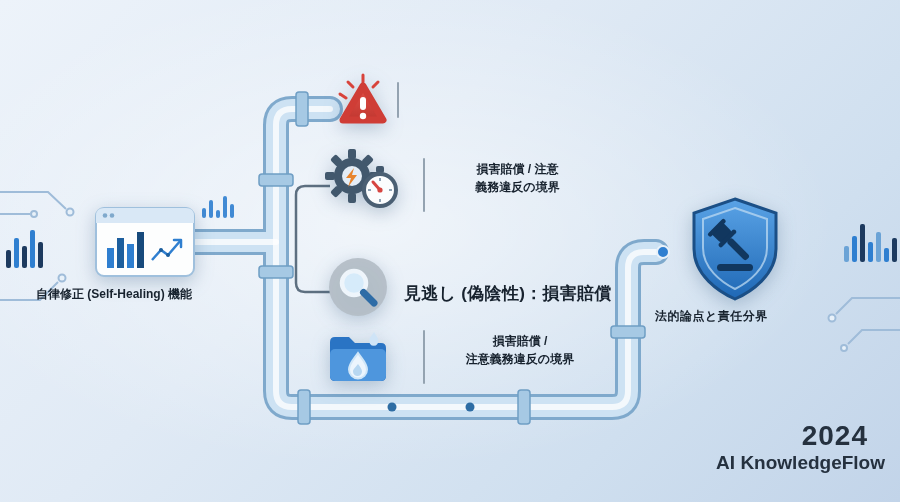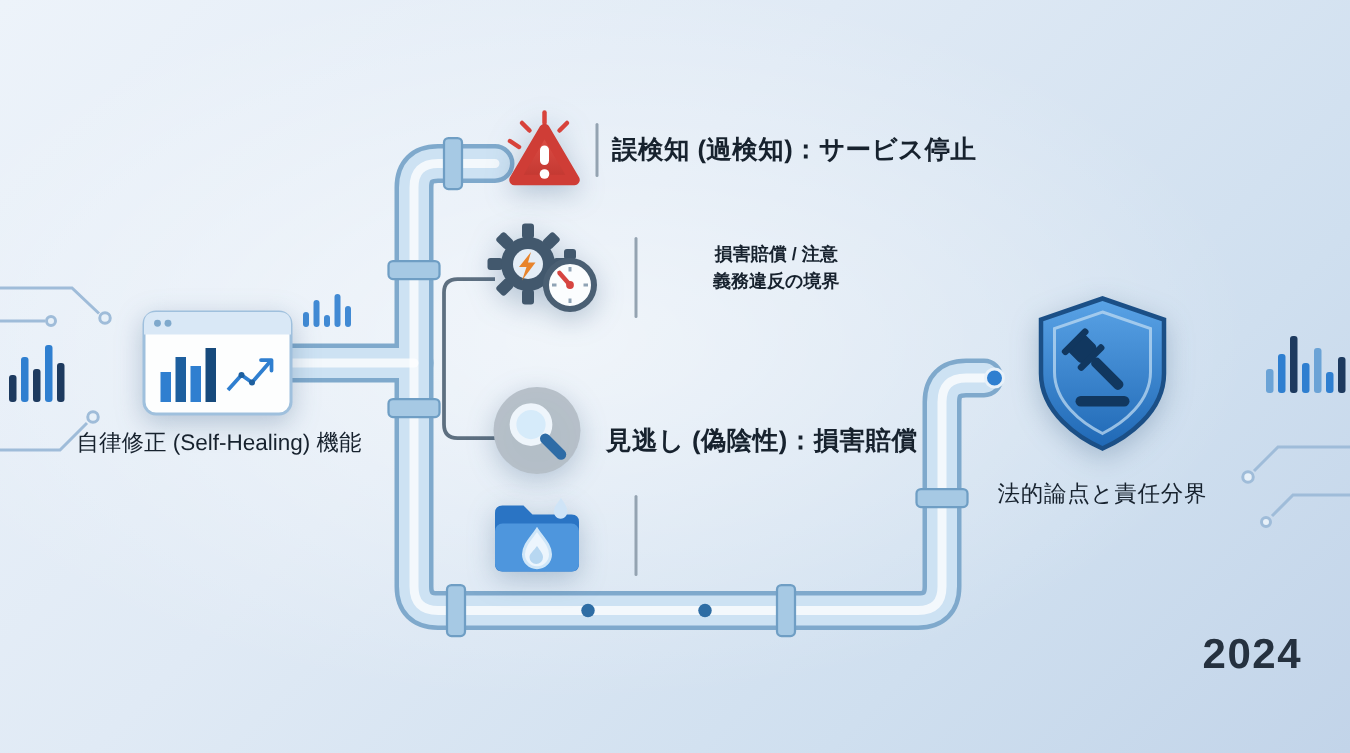--- a/index.html
+++ b/index.html
@@ -24,25 +24,25 @@
     position:absolute; font-weight:700; font-size:17px; color:#17222e;
     letter-spacing:0.3px; white-space:nowrap;
   }
   .node-caption {
     position:absolute; font-weight:700; font-size:12px; color:#17222e;
     text-align:center; white-space:pre-line; line-height:1.5;
   }
   .divider { position:absolute; width:2px; background:#94a3b1; border-radius:1px; }
 
   .source-label, .target-label {
-    position:absolute; font-weight:400; font-size:15px; color:#17222e;
-    text-align:center;
+    position:absolute; font-weight:700; font-size:12px; color:#17222e;
+    text-align:left;
   }
   .source-label { left:36px; top:286px; width:220px; }
-  .target-label { left:655px; top:320px; width:160px; letter-spacing:0.5px; }
+  .target-label { left:655px; top:308px; width:160px; letter-spacing:0.5px; }
 
   .footer-year {
     position:absolute; right:32px; top:420px; font-size:28px; font-weight:700;
     color:#25313f; letter-spacing:1px;
   }
   .footer-brand {
     position:absolute; right:15px; top:452px; font-size:19px; font-weight:600;
     color:#25313f;
   }
 </style>
@@ -154,21 +154,20 @@
         <path d="M15 10 L20 15"></path>
         <path d="M30 3 L30 10"></path>
         <path d="M45 10 L40 15"></path>
       </g>
       <path d="M30 14 L50 48 H10 Z" fill="url(#wgrad)" stroke="#cf3d36" stroke-width="7" stroke-linejoin="round"></path>
       <rect x="27" y="25" width="6" height="13" rx="3" fill="#ffffff"></rect>
       <circle cx="30" cy="44" r="3.2" fill="#ffffff"></circle>
     </svg>
   </div>
   <div class="divider" style="left:397px; top:82px; height:36px;"></div>
-  <div class="node-title" style="left:408px; top:88px;">誤検知 (過検知)：サービス停止</div>
 
   <div class="icon-box shadowed" style="left:324px; top:146px;">
     <svg width="80" height="70" viewBox="0 0 80 70">
       <g transform="translate(28,30)">
         <g fill="#42586d">
           <rect x="-4" y="-27" width="8" height="10" rx="2"></rect>
           <rect x="-4" y="-27" width="8" height="10" rx="2" transform="rotate(45)"></rect>
           <rect x="-4" y="-27" width="8" height="10" rx="2" transform="rotate(90)"></rect>
           <rect x="-4" y="-27" width="8" height="10" rx="2" transform="rotate(135)"></rect>
           <rect x="-4" y="-27" width="8" height="10" rx="2" transform="rotate(180)"></rect>
@@ -210,20 +209,22 @@
   <div class="icon-box shadowed" style="left:326px; top:326px;">
     <svg width="64" height="64" viewBox="0 0 64 64">
       <path d="M4 16 Q4 11 9 11 H23 L29 17 H55 Q60 17 60 22 V50 Q60 55 55 55 H9 Q4 55 4 50 Z" fill="#2a74c4"></path>
       <rect x="4" y="23" width="56" height="32" rx="5" fill="#4e96dd"></rect>
       <path d="M48 6 C50 9 52 11.5 52 13.8 A4.5 4.5 0 1 1 43.5 13.8 C43.5 11.5 46 9 48 6 Z" fill="#cfe4f7"></path>
       <path d="M32 27 C36 33 41 37.5 41 43.5 A9 9 0 1 1 23 43.5 C23 37.5 28 33 32 27 Z" fill="#ecf5fd" stroke="#cfe6f8" stroke-width="2"></path>
       <path d="M32 38 C34 41 36 43 36 45.5 A4.5 4.5 0 1 1 27 45.5 C27 43 30 41 32 38 Z" fill="#b7d7f1"></path>
     </svg>
   </div>
   <div class="divider" style="left:423px; top:330px; height:54px;"></div>
+  <div class="node-caption" style="left:430px; top:332px; width:180px;">損害賠償 /
+注意義務違反の境界</div>
 
   <div class="icon-box shadowed" style="left:688px; top:196px;">
     <svg width="94" height="106" viewBox="0 0 94 106">
       <defs>
         <linearGradient id="shg" x1="0" y1="0" x2="0" y2="1">
           <stop offset="0" stop-color="#5aa3e6"></stop>
             <stop offset="1" stop-color="#1f68b5"></stop>
         </linearGradient>
       </defs>
       <path d="M47 3 L88 17 V53 C88 79 63 96 47 103 C31 96 6 79 6 53 V17 Z" fill="url(#shg)" stroke="#1b4f86" stroke-width="3"></path>
@@ -235,14 +236,15 @@
           <rect x="-11.5" y="-13" width="23" height="4.5" rx="2"></rect>
           <rect x="-3.5" y="-9" width="7" height="27" rx="3"></rect>
         </g>
         <rect x="29" y="68" width="36" height="7" rx="3.5"></rect>
       </g>
     </svg>
   </div>
   <div class="target-label">法的論点と責任分界</div>
 
   <div class="footer-year">2024</div>
+  <div class="footer-brand">AI KnowledgeFlow</div>
 
 </div>
 
 </body></html>

